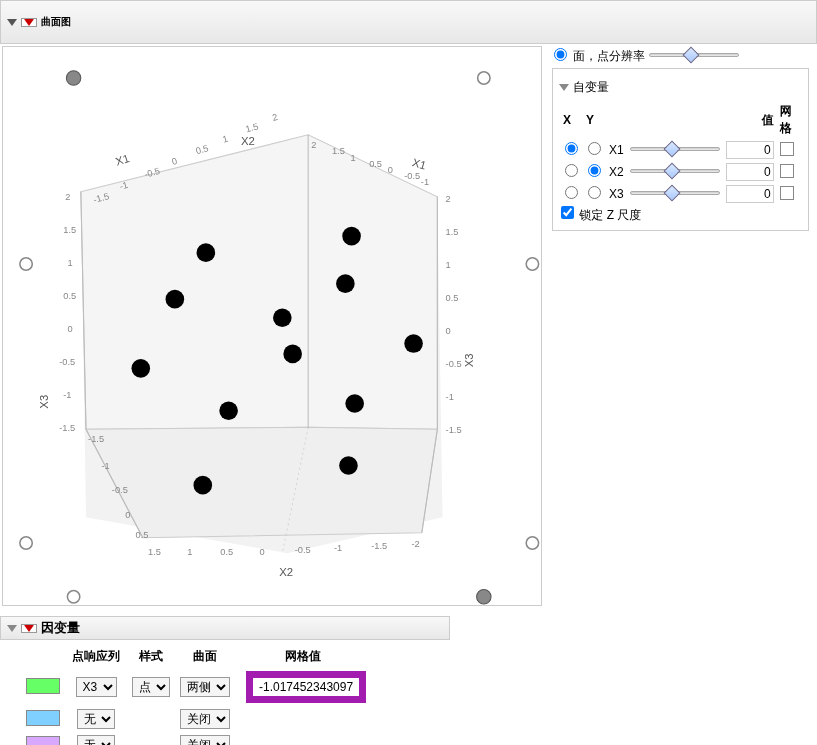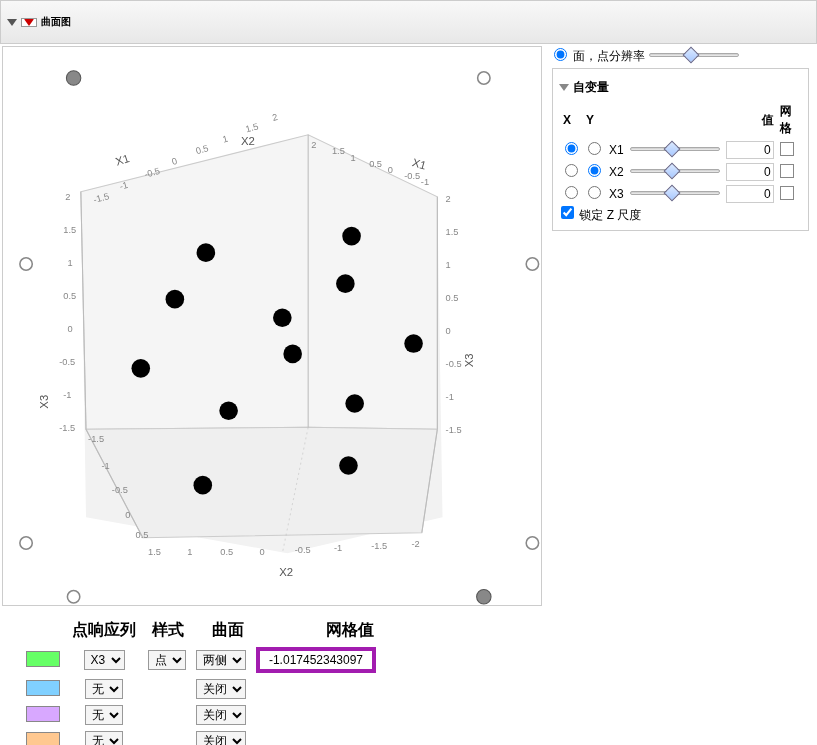--- a/index.html
+++ b/index.html
@@ -10,34 +10,34 @@
 .red-tri { display: inline-block; width: 0; height: 0; border-left: 5px solid transparent; border-right: 5px solid transparent; border-top: 7px solid #c00; margin-right: 4px; cursor: pointer; border-radius: 1px; }
 .red-tri-box { border: 1px solid #999; padding: 0 2px; display: inline-flex; align-items: center; margin-right: 4px; background: #fff; }
 .main-layout { display: flex; }
 .plot-area { width: 540px; height: 560px; border: 1px solid #ccc; margin: 2px; position: relative; background: #fff; }
 .plot-svg { width: 100%; height: 100%; }
 .side-panel { flex: 1; padding: 4px 8px; }
 .radio-row { display: flex; align-items: flex-start; margin-bottom: 3px; gap: 4px; }
 .slider-widget { position: relative; width: 90px; height: 14px; display: inline-block; }
 .slider-track { position: absolute; left: 0; right: 0; top: 5px; height: 4px; background: linear-gradient(to bottom, #ccc, #eee); border: 1px solid #aaa; border-radius: 2px; }
 .slider-thumb { position: absolute; width: 12px; height: 12px; top: 1px; transform: rotate(45deg); background: linear-gradient(135deg, #dbe9ff, #a8c8ff); border: 1px solid #668; left: 40%; }
-.sub-header { display: flex; align-items: center; font-weight: bold; margin: 6px 0 4px 0; }
+.sub-header { display: flex; align-items: center; font-weight: normal; margin: 6px 0 4px 0; }
 .var-table { width: 100%; }
 .var-table th { font-weight: bold; text-align: left; padding: 1px 2px; }
 .var-table td { padding: 1px 2px; vertical-align: middle; }
 .val-input { width: 48px; text-align: right; border: 1px solid #ccc; font-size: 12px; padding: 1px 2px; background: #fff; }
 .grid-chk { width: 14px; height: 14px; border: 1px solid #888; display: inline-block; background: #fff; }
 .dv-section { margin-top: 8px; }
 .dv-header { display: inline-flex; align-items: center; padding: 2px 6px; border: 1px solid #ccc; background: linear-gradient(to bottom, #f8f8f8, #e8e8e8); font-weight: bold; font-size: 13px; min-width: 450px; }
 .dv-table { margin-left: 20px; margin-top: 4px; }
-.dv-table th { font-weight: bold; padding: 2px 6px; text-align: right; font-size: 16px; }
+.dv-table th { font-weight: bold; padding: 2px 6px; text-align: center; font-size: 12px; }
 .dv-table td { padding: 2px 4px; text-align: center; }
 .color-swatch { width: 34px; height: 16px; border: 1px solid #888; display: inline-block; }
 select, .sel { font-size: 12px; border: 1px solid #999; background: #f5f5f5; padding: 1px 2px; height: 20px; }
-.mesh-val { border: 4px solid #a21caf; padding: 2px 6px; min-width: 120px; display: inline-block; text-align: center; background: #fff; }
+.mesh-val { border: 7px solid #a21caf; padding: 2px 6px; min-width: 120px; display: inline-block; text-align: center; background: #fff; margin-left: 6px; }
 .top-container { width: 817px; }
 input[type=radio] { margin: 0 2px; }
 input[type=checkbox] { margin: 0 2px; }
 .axis-label { font-size: 11px; fill: #555; font-family: Arial, sans-serif; }
 .tick-label { font-size: 9px; fill: #888; font-family: Arial, sans-serif; }
 .sub-panel-border { border: 1px solid #ccc; padding: 4px 6px 6px 6px; margin-top: 2px; }
 </style>
 </head>
 <body>
 
@@ -218,20 +218,27 @@
           </table>
         <div style="">
           <input type="checkbox" checked="" style="">
           <span>锁定 Z 尺度</span>
         </div>
       </div>
     </div>
   </div>
 
   <div class="dv-section">
+    <div class="dv-header">
+      <span class="disclosure-tri down" style="border-top-color:#888"></span>
+      <span class="red-tri-box">
+          <span class="red-tri" style="margin-right:0"></span>
+        </span>
+      <span>因变量</span>
+    </div>
 
     <table class="dv-table">
       <tbody>
           <tr>
         <th></th>
         <th>点响应列</th>
         <th>样式</th>
         <th>曲面</th>
         <th>网格值</th>
       </tr>

